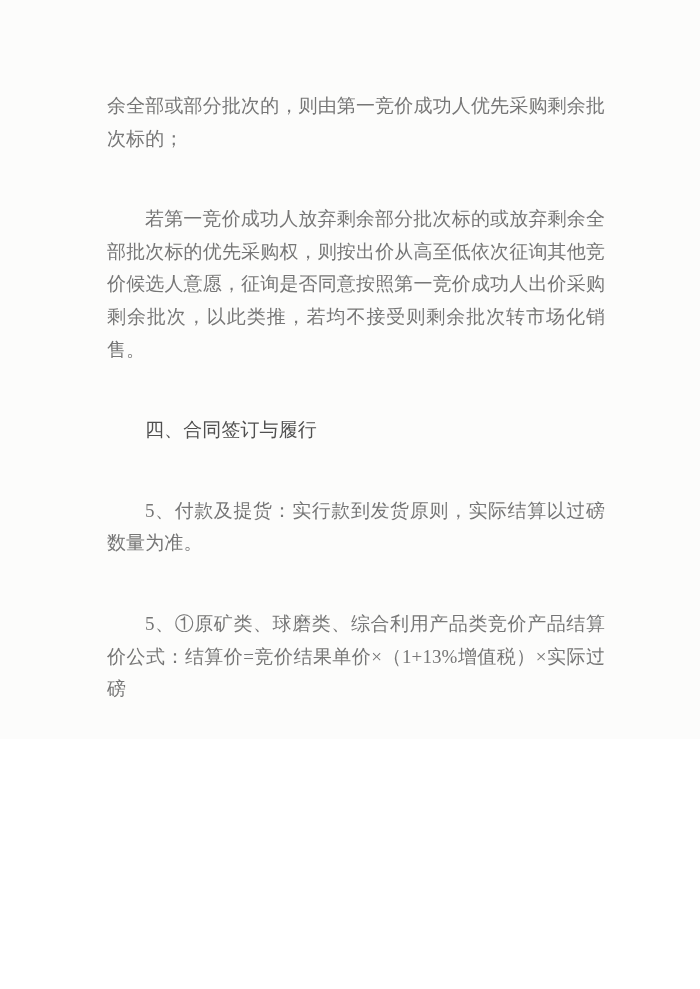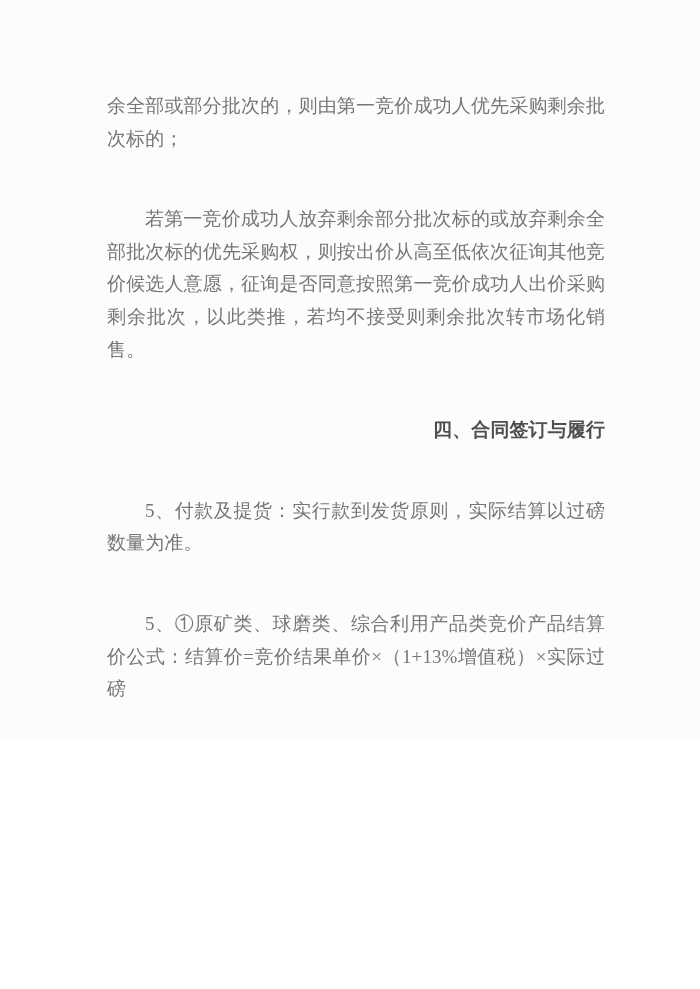--- a/index.html
+++ b/index.html
@@ -29,23 +29,23 @@
     letter-spacing: 0.1px;
     text-align: justify;
     color: #767676;
     font-weight: normal;
   }
   .para.indent {
     text-indent: 38px;
     margin-top: 48px;
   }
   .para.heading {
-    font-weight: bold;
+    font-weight: normal;
     color: #4f4f4f;
-    text-align: right;
+    text-align: left;
   }
   .footer {
     position: absolute;
     top: 916px;
     left: 0;
     width: 700px;
     text-align: center;
   }
   .page-number {
     font-size: 12px;

